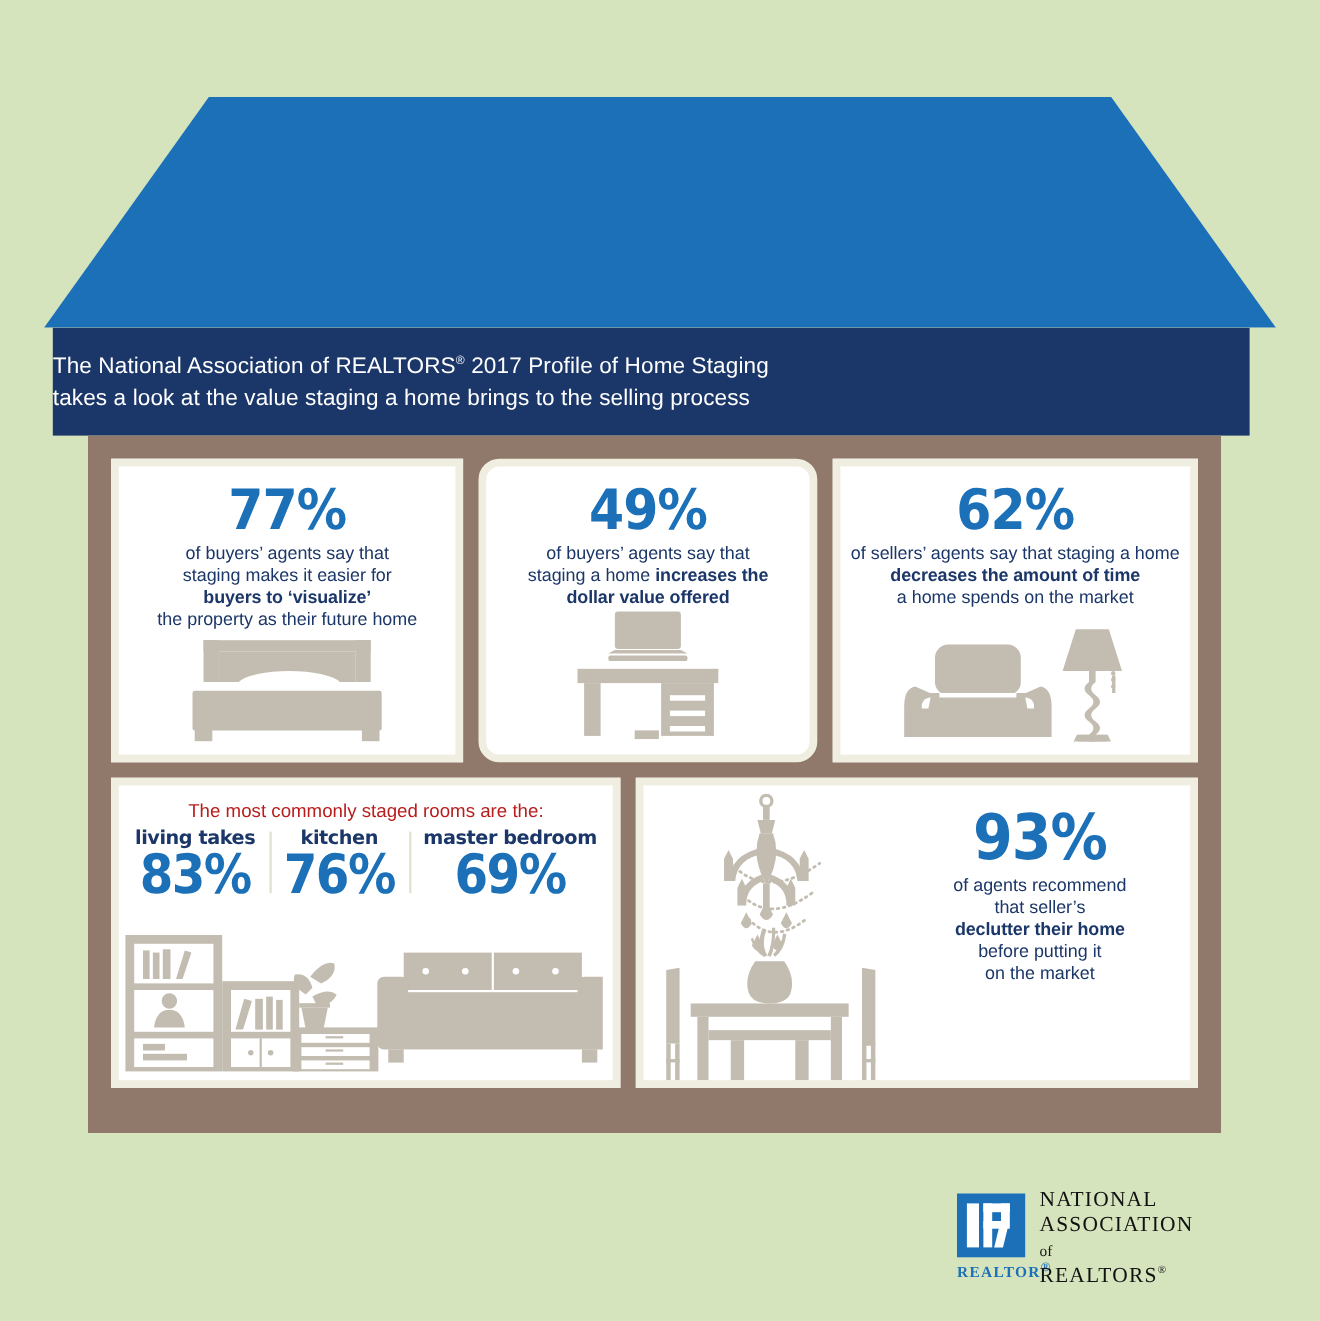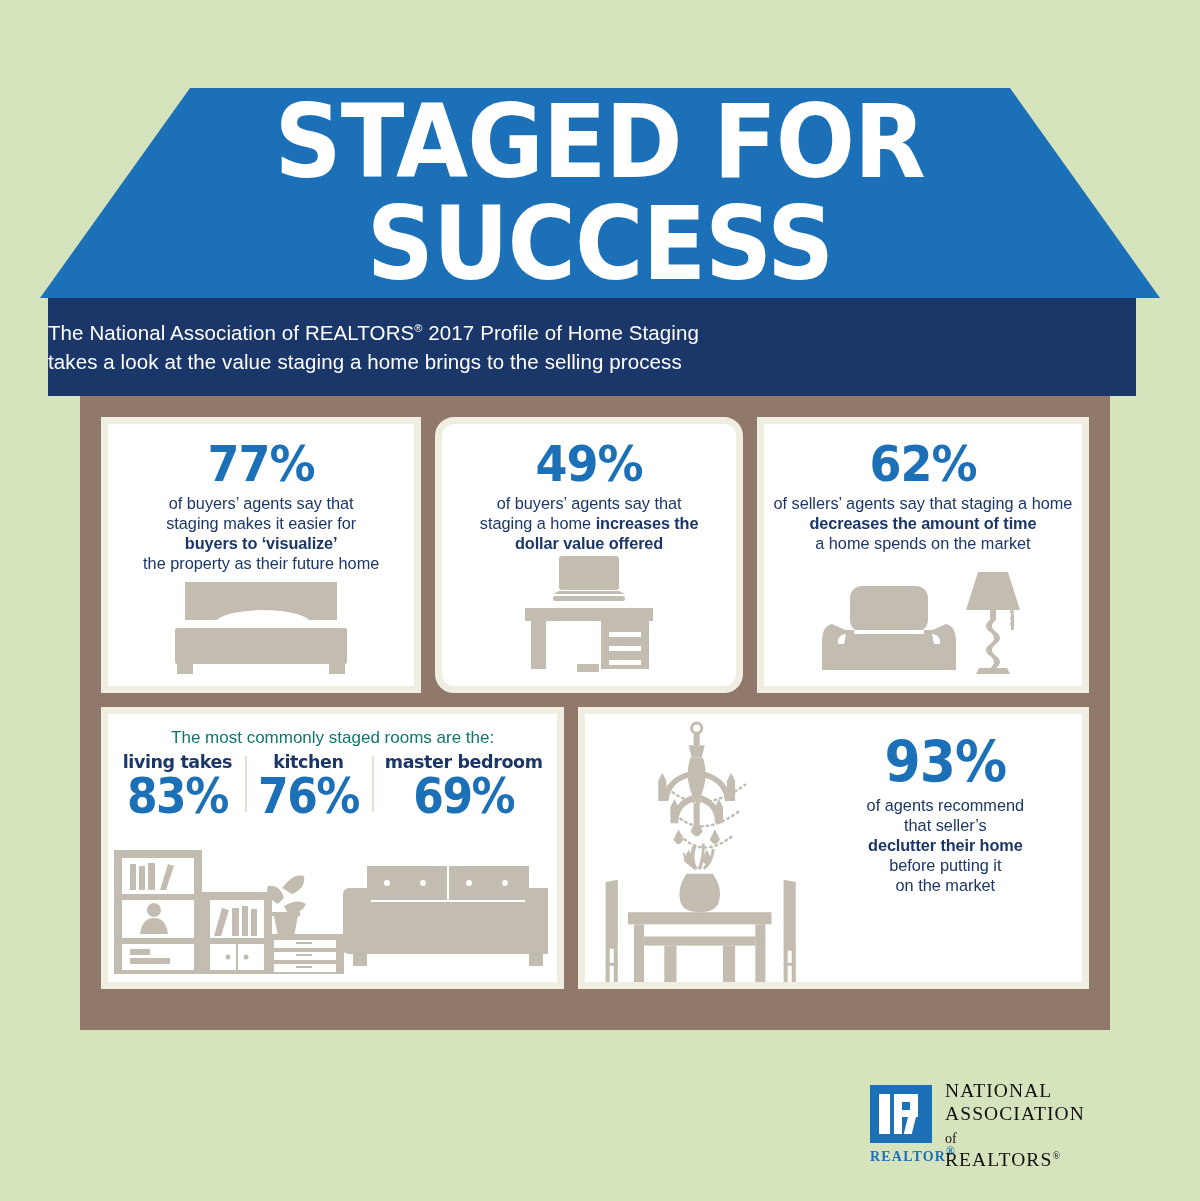--- a/index.html
+++ b/index.html
@@ -102,21 +102,21 @@
   }
   .blurb b { font-weight:bold; letter-spacing:-.1px; }
 
   .stat-top { padding-top:16px; }
 
   
   .icon-area { position:absolute; left:0; right:0; bottom:0; }
 
   
   .rooms-title {
-    color:#0f766e; font-size:17px; text-align:center; padding-top:14px;
+    color:#b91c1c; font-size:17px; text-align:center; padding-top:14px;
   }
   .rooms-row {
     display:flex; justify-content:center; align-items:flex-start;
     margin-top:5px;
   }
   .room-col { padding:0 13px; position:relative; text-align:center; }
   .room-col + .room-col::before {
     content:""; position:absolute; left:0; top:3px; bottom:6px; width:2px; background:#e2e0cf;
   }
   .room-label {
@@ -153,24 +153,20 @@
   }
   .logo-text .of { font-size:14px; letter-spacing:0; }
   .logo-text sup { font-size:10px; vertical-align:super; }
 </style>
 </head>
 <body>
 
 <div id="infographic">
 
   <div class="roof-peak"></div>
-  <div class="headline">
-    <div class="line line1">STAGED FOR</div>
-    <div class="line line2">SUCCESS</div>
-  </div>
 
   <div class="roof-band">
     <div class="sub"><span>The National Association of REALTORS</span><sup>®</sup><span> 2017 Profile of Home Staging</span></div>
     <div class="sub">takes a look at the value staging a home brings to the selling process</div>
   </div>
 
   <div class="house-body">
     <div class="cards">
 
       <div class="row row1">

